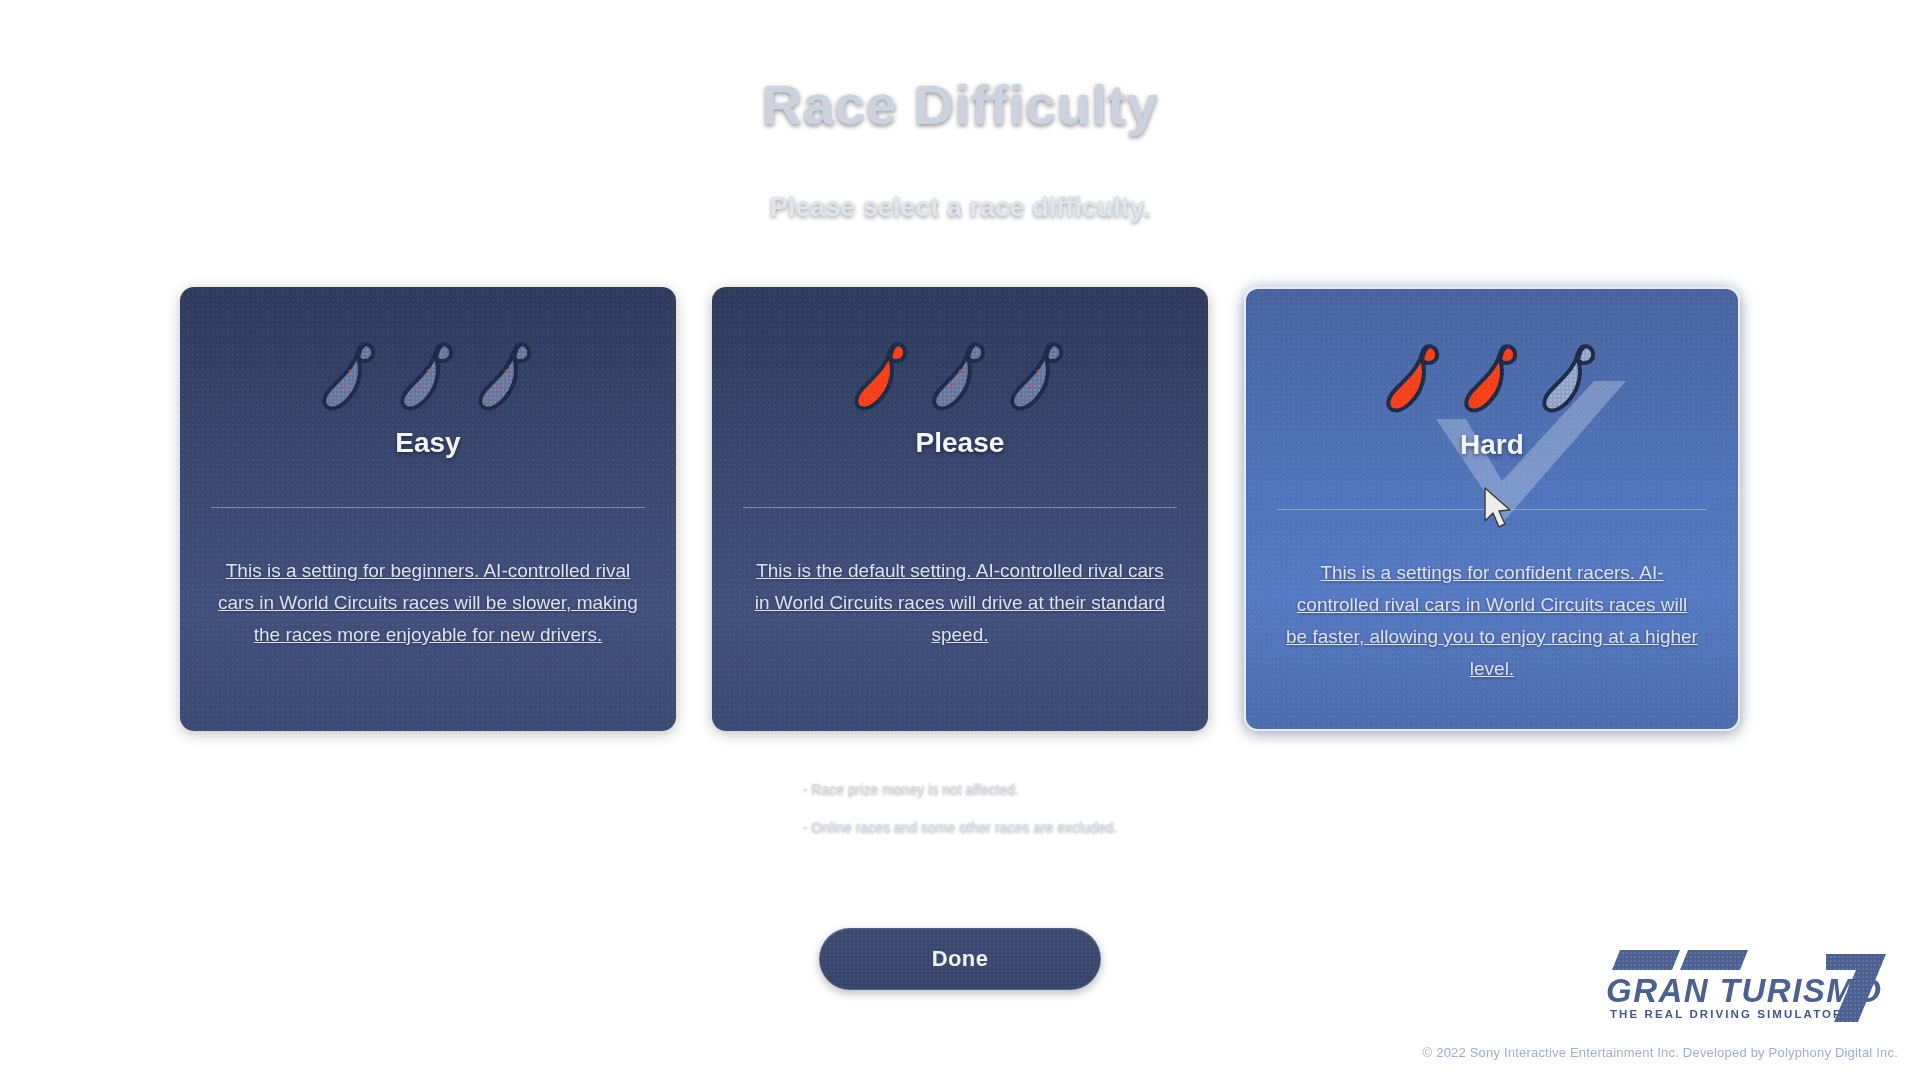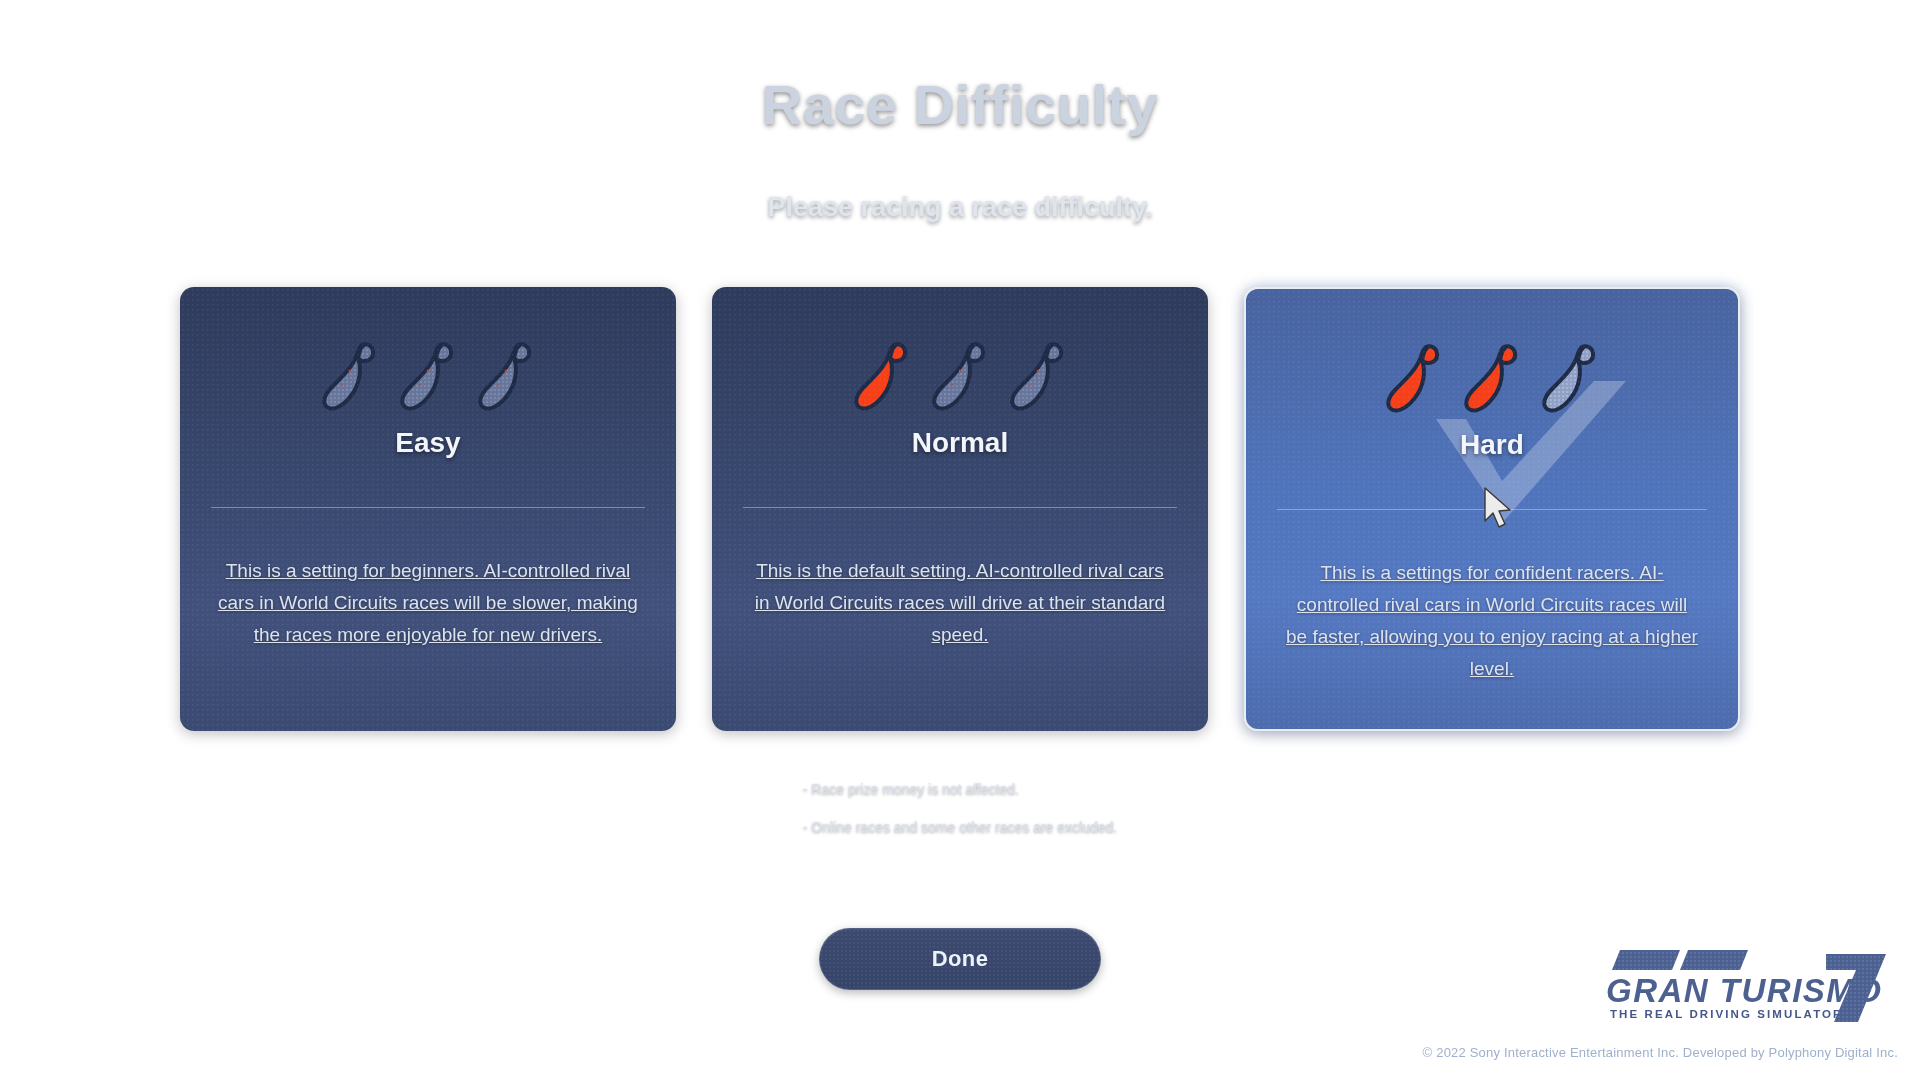--- a/index.html
+++ b/index.html
@@ -162,21 +162,21 @@
   }
 </style>
 </head>
 <body>
 
 <div class="page">
 
   <div class="noise"></div>
 
   <div class="page-title">Race Difficulty</div>
-  <div class="page-subtitle">Please racing a race difficulty.</div>
+  <div class="page-subtitle">Please select a race difficulty.</div>
 
   <div class="cards">
 
     <div class="card">
       <div class="peppers">
         <svg class="pepper" viewBox="0 0 64 80">
           <defs>
             <pattern id="dotA" width="4" height="4" patternUnits="userSpaceOnUse">
               <rect width="4" height="4" fill="#67759a"></rect>
                 <circle cx="1" cy="1" r="0.9" fill="#8190b3"></circle>
@@ -217,21 +217,21 @@
           <circle cx="32" cy="34" r="1.3" fill="#c74a2a"></circle>
           <circle cx="24" cy="48" r="1.1" fill="#c74a2a"></circle>
         </svg>
         <svg class="pepper" viewBox="0 0 64 80">
           <path d="M44 8 C48 6 54 8 55 14 C56 20 52 24 46 24 C42 24 40 21 40 21 C44 32 42 48 32 60 C24 70 14 74 9 70 C4 66 6 58 14 50 C26 38 34 30 38 20 C40 15 41 10 44 8 Z" fill="url(#dotA)" stroke="#1f2a47" stroke-width="4" stroke-linejoin="round"></path>
           <path d="M40 21 C41 16 42 11 45 9" fill="none" stroke="#1f2a47" stroke-width="4" stroke-linecap="round"></path>
           <circle cx="32" cy="34" r="1.3" fill="#c74a2a"></circle>
           <circle cx="24" cy="48" r="1.1" fill="#c74a2a"></circle>
         </svg>
       </div>
-      <div class="card-title">Normal</div>
+      <div class="card-title">Please</div>
       <div class="divider"></div>
       <div class="card-desc">This is the default setting. AI-controlled rival cars in World Circuits races will drive at their standard speed.</div>
     </div>
 
     <div class="card selected">
       <div class="peppers">
         <svg class="pepper" viewBox="0 0 64 80">
           <path d="M44 8 C48 6 54 8 55 14 C56 20 52 24 46 24 C42 24 40 21 40 21 C44 32 42 48 32 60 C24 70 14 74 9 70 C4 66 6 58 14 50 C26 38 34 30 38 20 C40 15 41 10 44 8 Z" fill="#f6401a" stroke="#1f2a47" stroke-width="4" stroke-linejoin="round"></path>
           <path d="M40 21 C41 16 42 11 45 9" fill="none" stroke="#1f2a47" stroke-width="4" stroke-linecap="round"></path>
         </svg>

